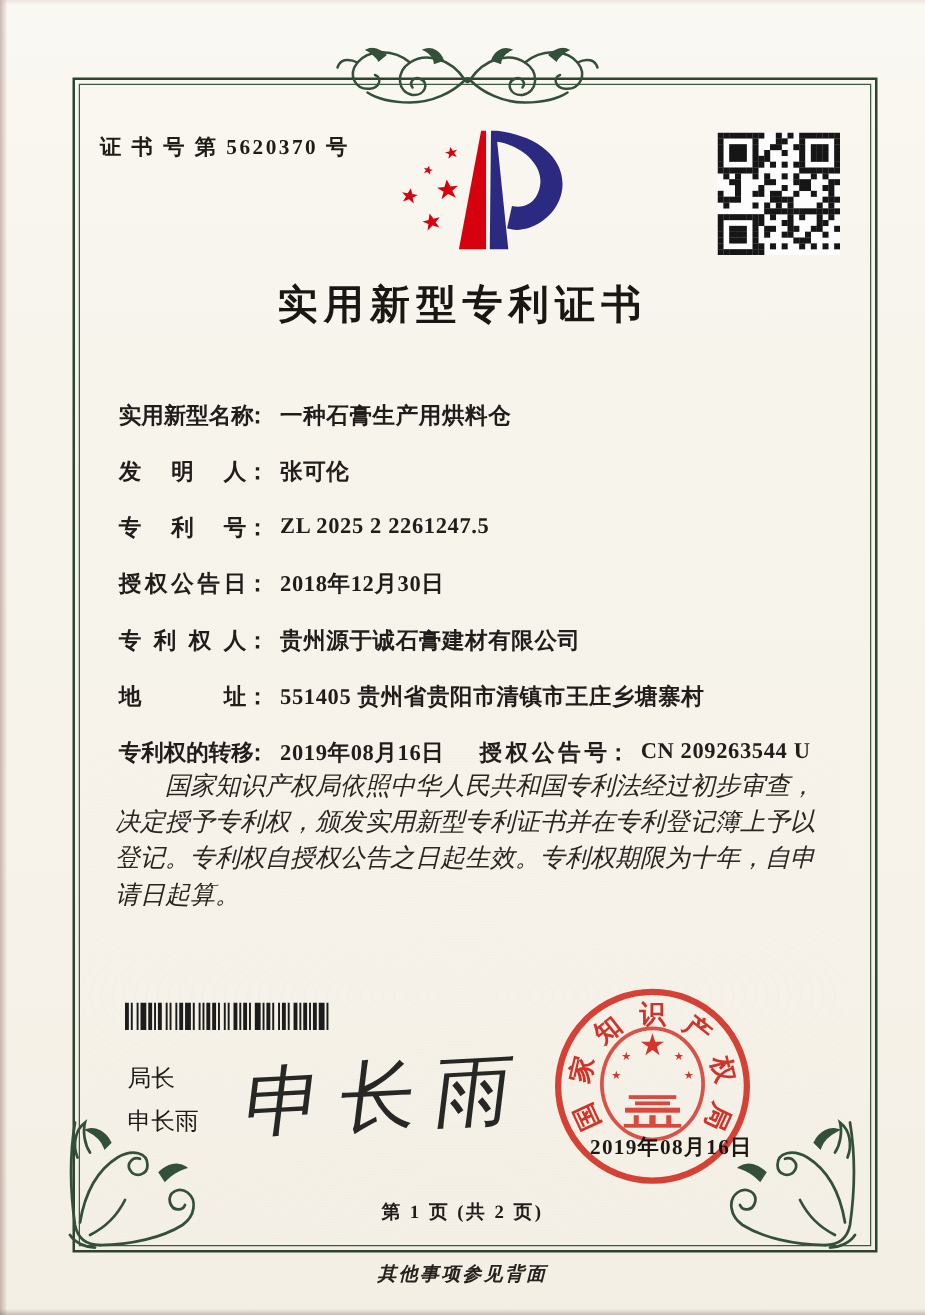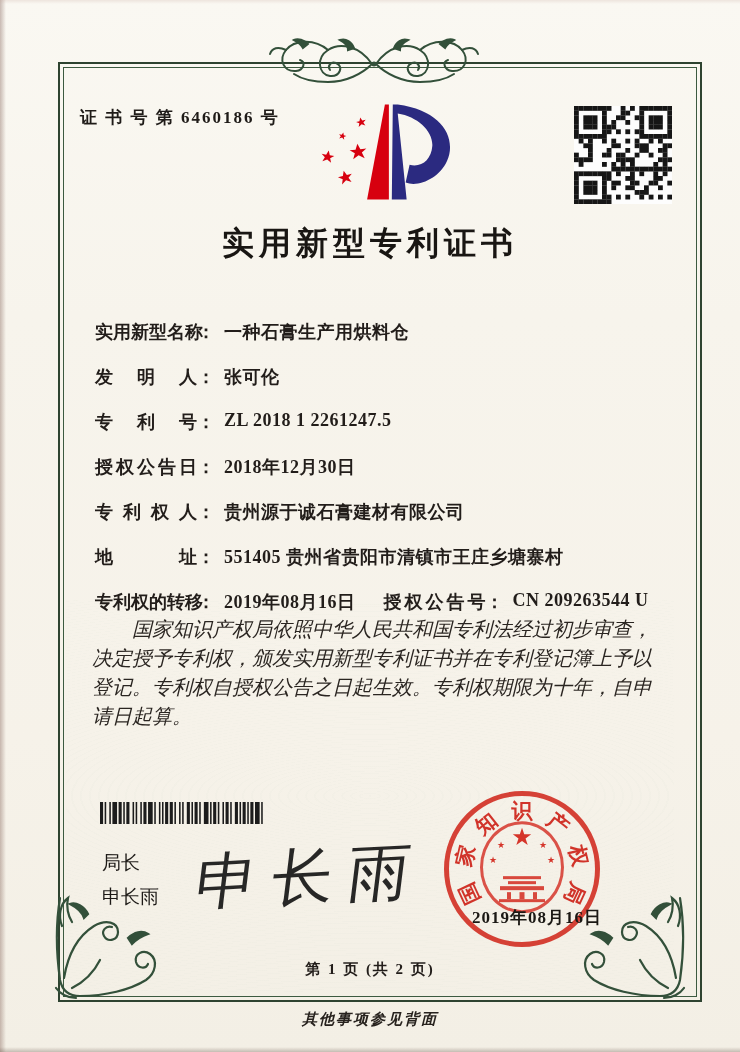--- a/index.html
+++ b/index.html
@@ -135,21 +135,21 @@
       <path d="M30,104 C55,104 80,98 96,88 C106,81 108,68 100,62 C93,57 84,62 86,70 C88,77 96,77 98,72"></path>
       <path d="M14,86 C18,62 28,44 44,34 C56,27 68,30 68,40 C68,48 58,51 54,44 C51,39 56,33 62,35"></path>
       <path d="M12,34 C8,24 10,12 18,6 C16,14 18,24 22,30"></path>
       <path d="M22,96 C34,90 44,80 50,68"></path>
       <path d="M6,96 C10,102 18,106 26,106"></path>
       <path d="M38,22 C34,14 26,10 20,12 C26,15 32,20 34,26 Z" fill="#33503a"></path>
       <path d="M78,46 C84,40 92,38 98,42 C92,44 86,48 82,52 Z" fill="#33503a"></path>
     </g>
   </svg>
 
-  <div class="cert-no">证 书 号 第 6460186 号</div>
+  <div class="cert-no">证 书 号 第 5620370 号</div>
 
   <svg class="logo" viewBox="0 0 160 112">
     <defs>
       <path id="st" d="M0,-10 L2.9,-3.1 10,-3.1 4.2,1.2 6.9,8.1 0,3.9 -6.9,8.1 -4.2,1.2 -10,-3.1 -2.9,-3.1 Z"></path>
     </defs>
     <g fill="#d7000f">
       <use href="#st" transform="translate(64,28) scale(0.5) rotate(-12)"></use>
       <use href="#st" transform="translate(45,42) scale(0.38) rotate(14)"></use>
       <use href="#st" transform="translate(61,58) scale(0.85) rotate(-6)"></use>
       <use href="#st" transform="translate(30,63) scale(0.65) rotate(10)"></use>
@@ -378,21 +378,21 @@
   <div class="title">实用新型专利证书</div>
 
   <div class="fields">
     <div class="field-row">
       <span class="flabel">实用新型名称</span><span class="fcolon">：</span><span class="fvalue">一种石膏生产用烘料仓</span>
     </div>
     <div class="field-row">
       <span class="flabel">发明人</span><span class="fcolon">：</span><span class="fvalue">张可伦</span>
     </div>
     <div class="field-row">
-      <span class="flabel">专利号</span><span class="fcolon">：</span><span class="fvalue">ZL 2018 1 2261247.5</span>
+      <span class="flabel">专利号</span><span class="fcolon">：</span><span class="fvalue">ZL 2025 2 2261247.5</span>
     </div>
     <div class="field-row">
       <span class="flabel">授权公告日</span><span class="fcolon">：</span><span class="fvalue">2018年12月30日</span>
     </div>
     <div class="field-row">
       <span class="flabel">专利权人</span><span class="fcolon">：</span><span class="fvalue">贵州源于诚石膏建材有限公司</span>
     </div>
     <div class="field-row">
       <span class="flabel">地址</span><span class="fcolon">：</span><span class="fvalue">551405 贵州省贵阳市清镇市王庄乡塘寨村</span>
     </div>

